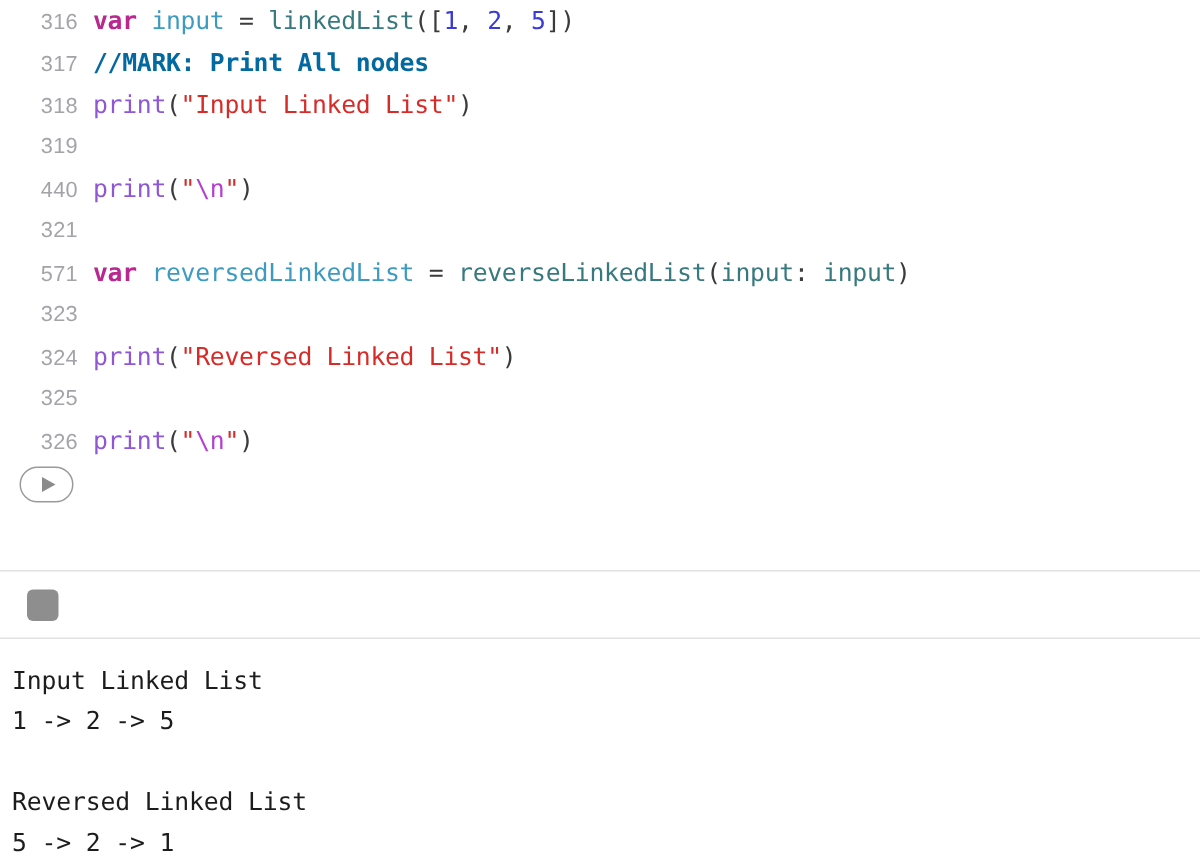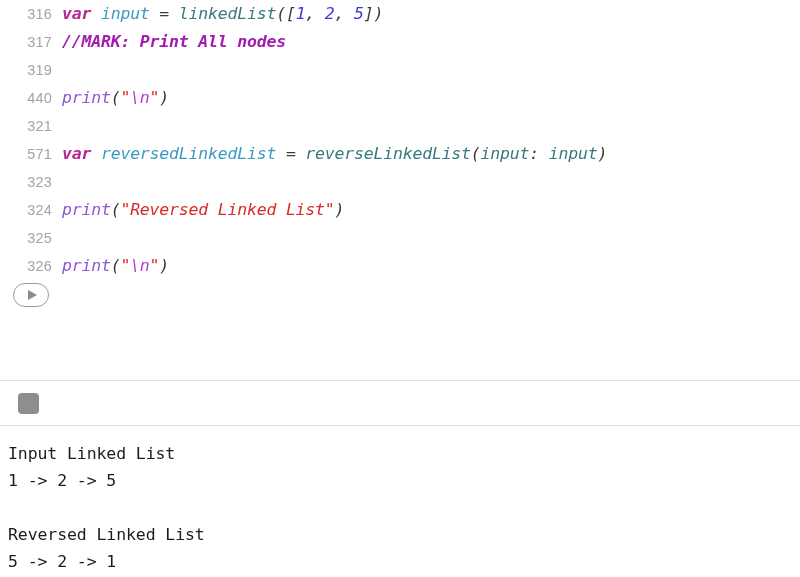--- a/index.html
+++ b/index.html
@@ -43,33 +43,32 @@
     letter-spacing: 0.2px;
     user-select: none;
   }
 
   .code {
     font-family: "DejaVu Sans Mono", monospace;
     font-size: 16.5px;
     letter-spacing: -0.2px;
     white-space: pre;
     color: #3b3b3b;
-    font-style: italic;
   }
 
   
   .tok-keyword   { color: #b8288f; font-weight: bold; }
   .tok-varname   { color: #3e9bc0; }
   .tok-call      { color: #38797f; }
   .tok-number    { color: #3a3ad6; }
   .tok-plain     { color: #3b3b3b; }
   .tok-string    { color: #d82b28; }
   .tok-escape    { color: #b33fd1; }
   .tok-print     { color: #8f56d6; }
-  .tok-comment   { color: #a21caf; font-weight: bold; }
+  .tok-comment   { color: #0369a1; font-weight: bold; }
 
   
   .run-row {
     display: flex;
     align-items: center;
     height: 30px;
   }
   .run-slot {
     width: 62px;
     min-width: 62px;
@@ -137,20 +136,24 @@
 
 <div id="editor">
   <div id="code-lines">
       <div class="code-line">
         <div class="gutter">316</div>
         <div class="code"><span class="tok-keyword">var</span><span class="tok-plain"> </span><span class="tok-varname">input</span><span class="tok-plain"> = </span><span class="tok-call">linkedList</span><span class="tok-plain">([</span><span class="tok-number">1</span><span class="tok-plain">, </span><span class="tok-number">2</span><span class="tok-plain">, </span><span class="tok-number">5</span><span class="tok-plain">])</span></div>
       </div>
       <div class="code-line">
         <div class="gutter">317</div>
         <div class="code"><span class="tok-comment">//MARK: Print All nodes</span></div>
+      </div>
+      <div class="code-line">
+        <div class="gutter">318</div>
+        <div class="code"><span class="tok-print">print</span><span class="tok-plain">(</span><span class="tok-string">"Input Linked List"</span><span class="tok-plain">)</span></div>
       </div>
       <div class="code-line">
         <div class="gutter">319</div>
       </div>
       <div class="code-line">
         <div class="gutter">440</div>
         <div class="code"><span class="tok-print">print</span><span class="tok-plain">(</span><span class="tok-string">"</span><span class="tok-escape">\n</span><span class="tok-string">"</span><span class="tok-plain">)</span></div>
       </div>
       <div class="code-line">
         <div class="gutter">321</div>

